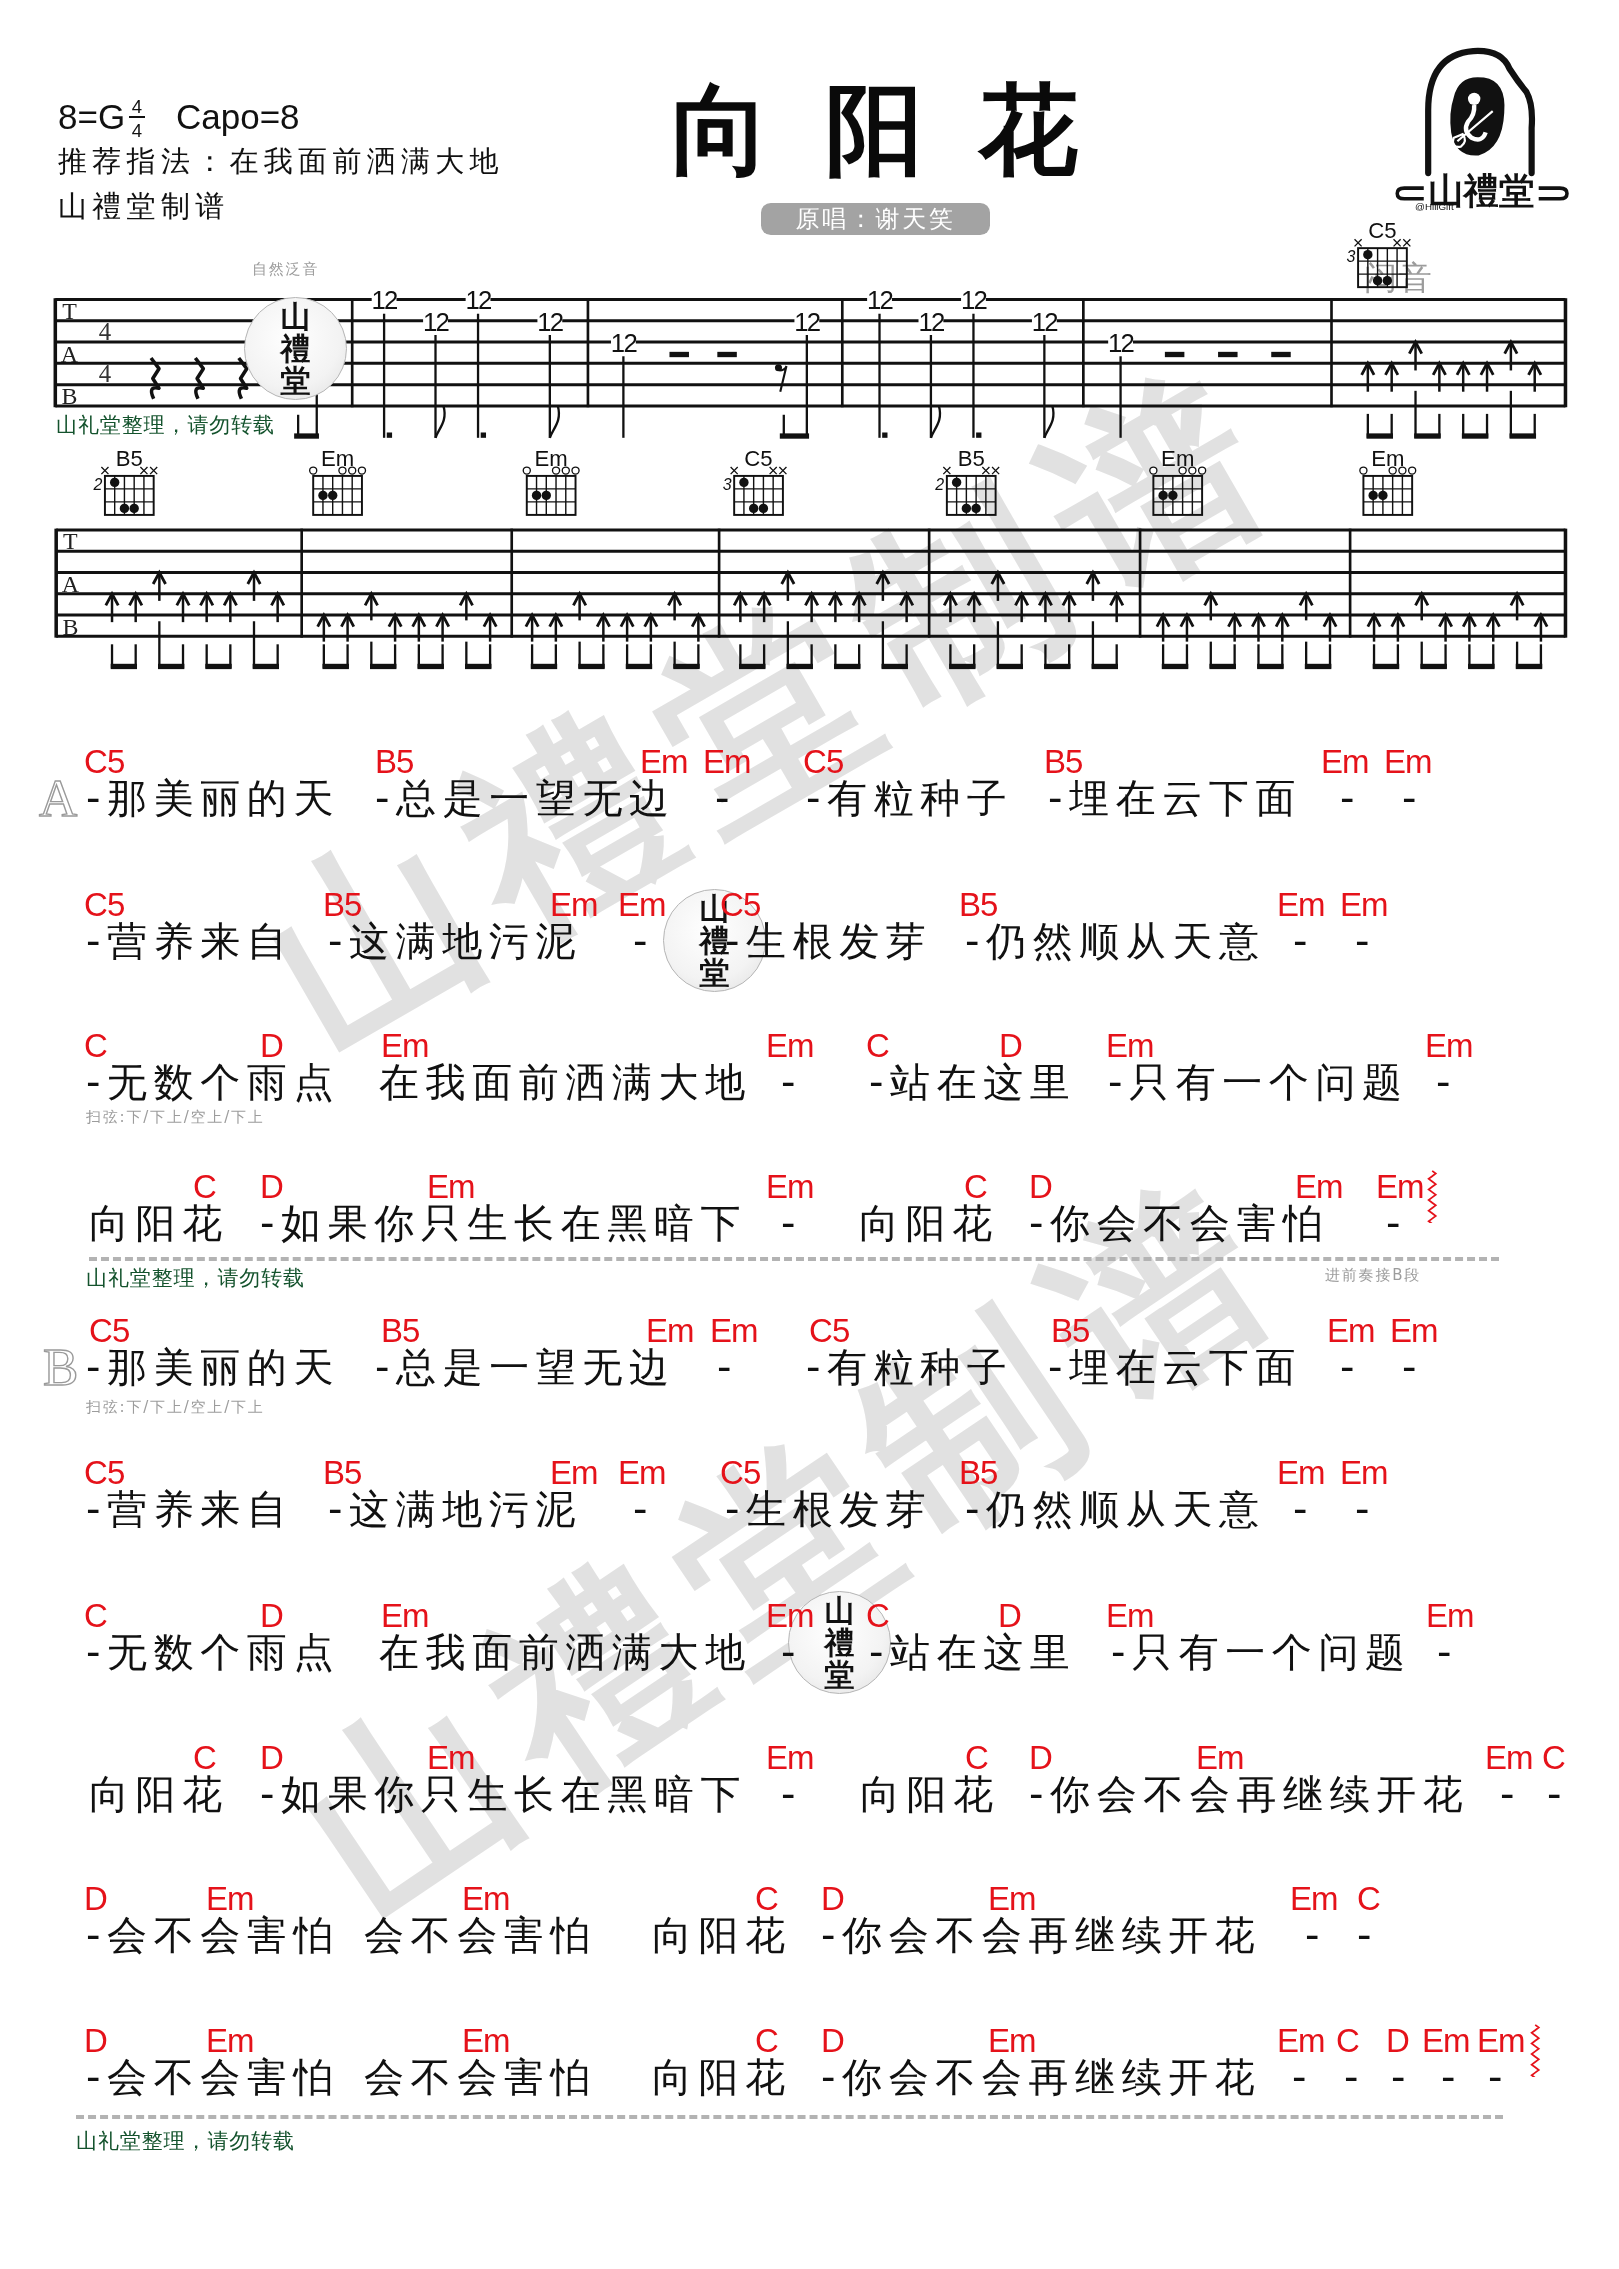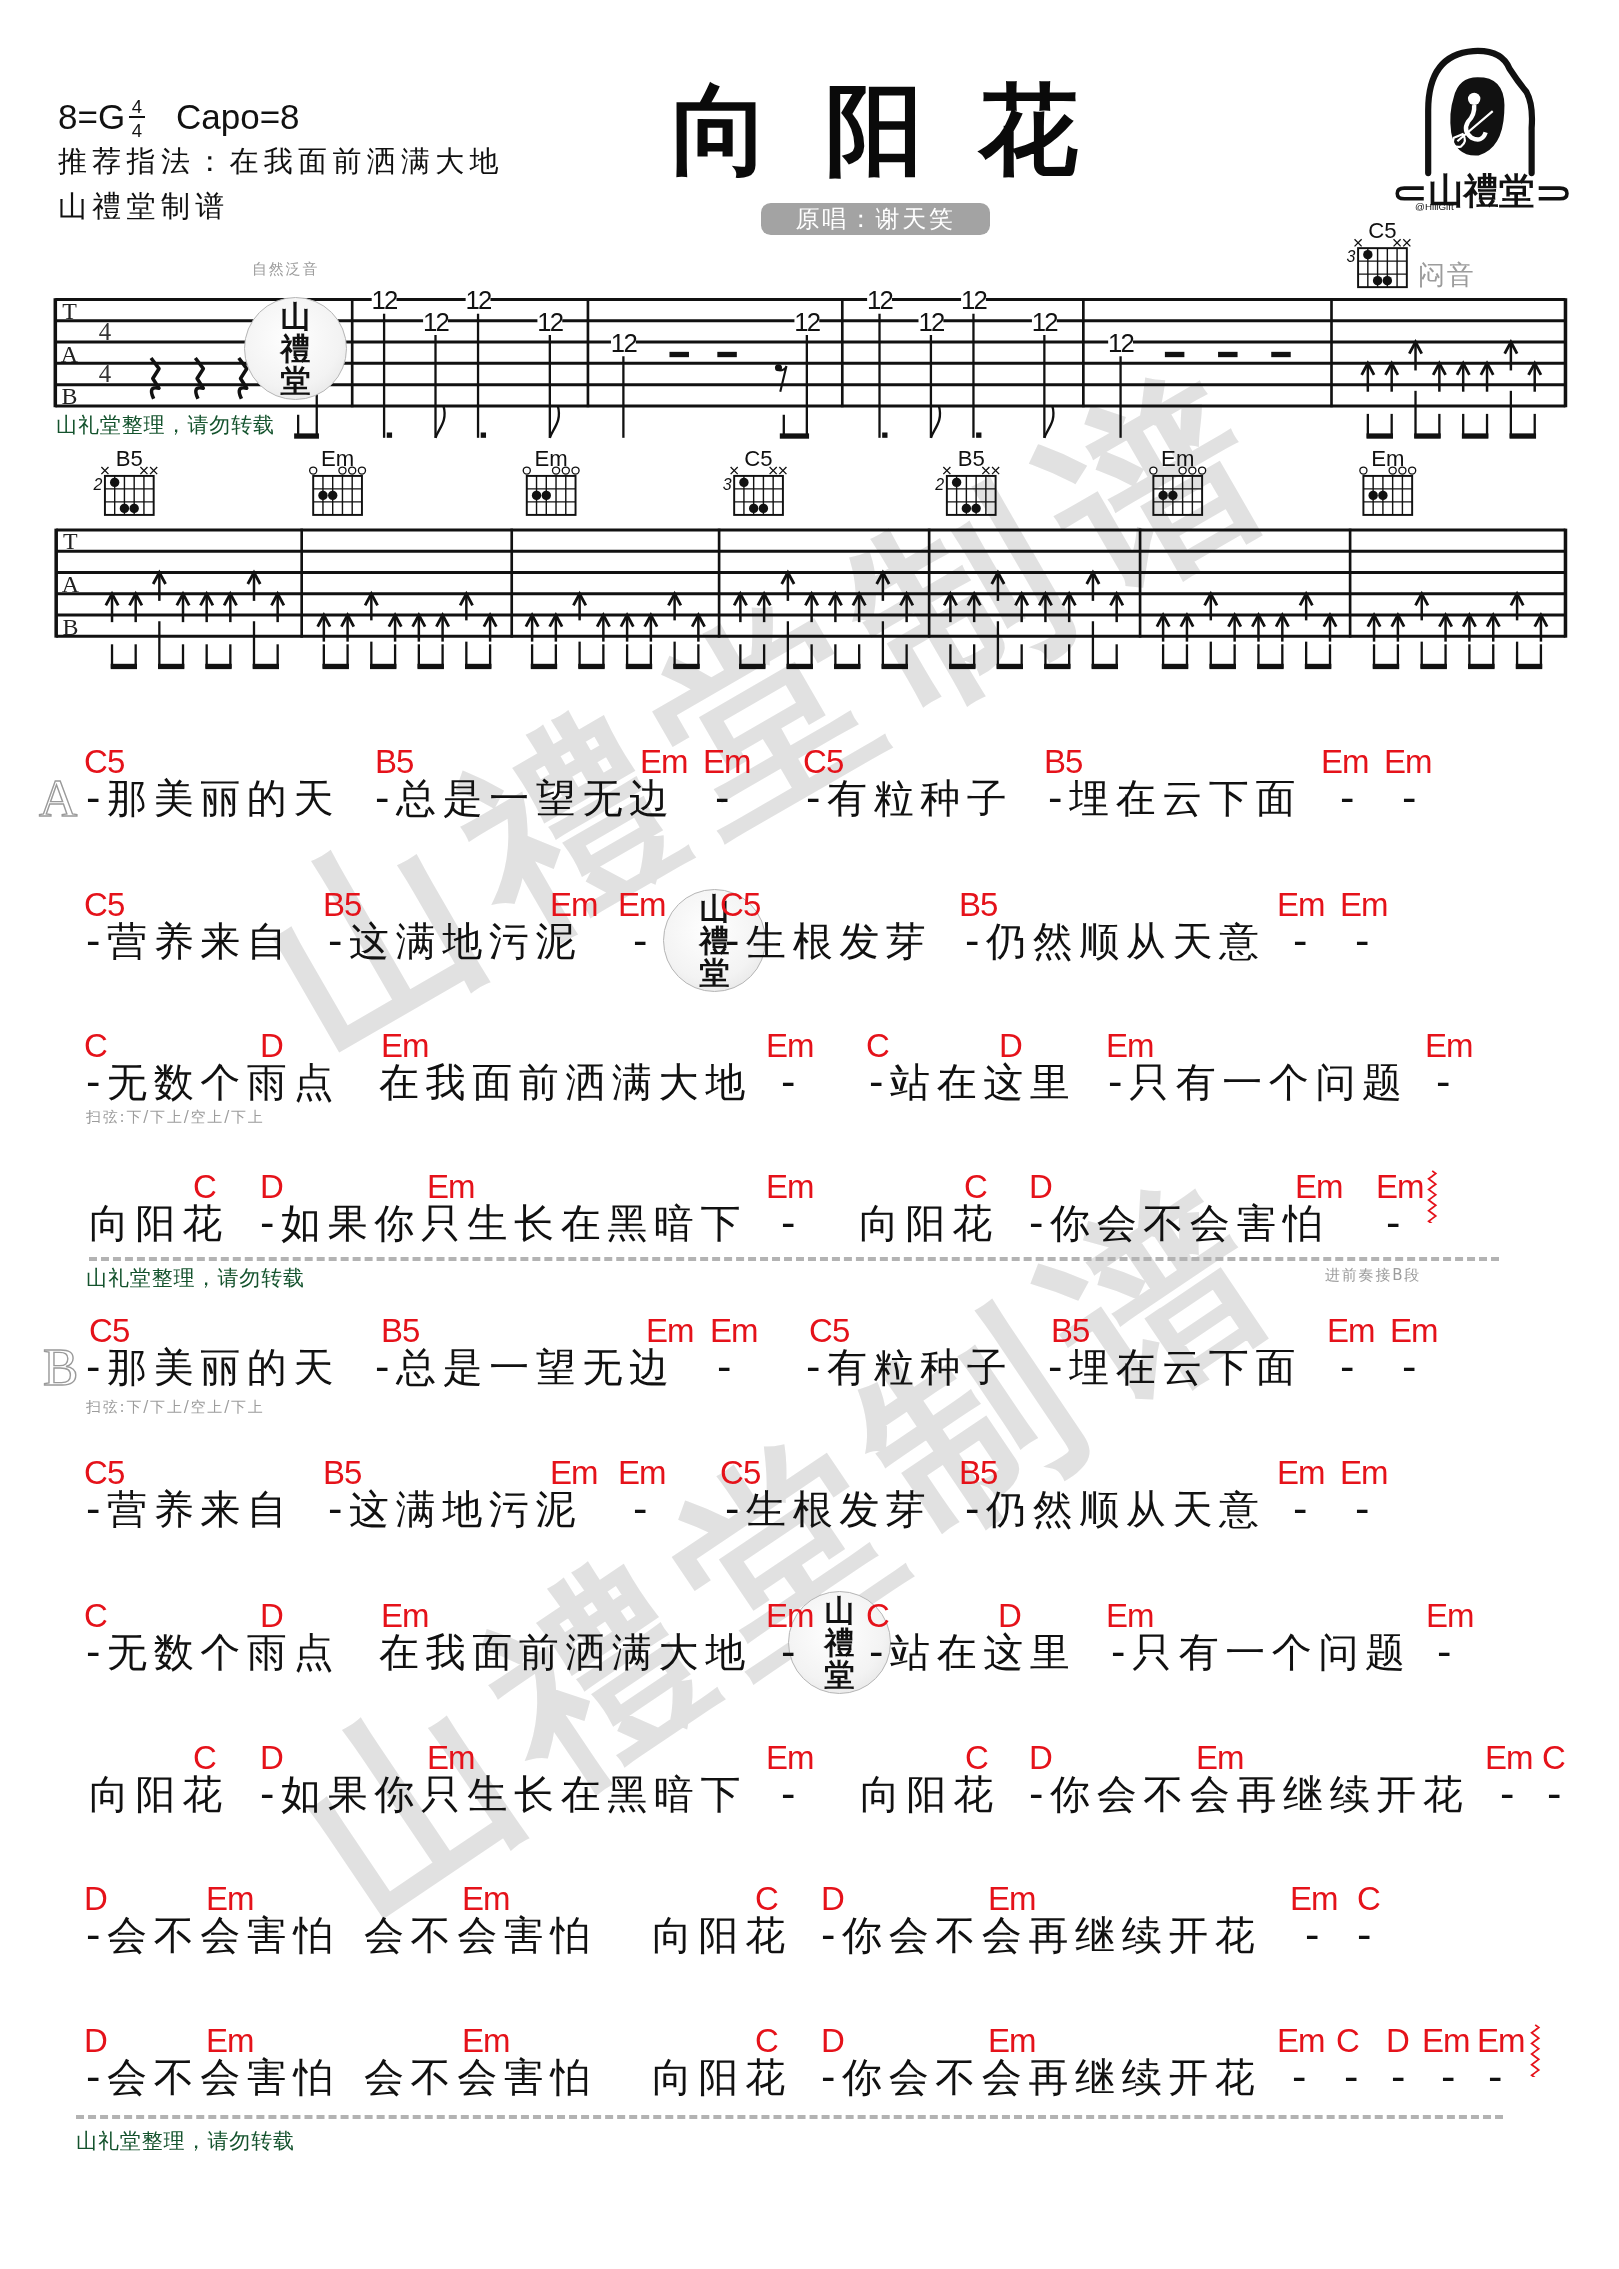--- a/index.html
+++ b/index.html
@@ -71,21 +71,21 @@
     <circle cx="1663" cy="112" r="7" fill="#fff"></circle>
     <path d="M1663,119 Q1664,130 1656,138 Q1650,148 1660,156 Q1672,162 1676,150" fill="none" stroke="#fff" stroke-width="5"></path>
     <path d="M1644,160 L1684,126 M1640,156 Q1636,168 1648,166 Q1656,160 1650,152 Z" fill="none" stroke="#fff" stroke-width="2.5"></path>
     <path d="M1606,213 L1584,213 Q1576,213 1576,219 Q1576,225 1584,225 L1606,225" fill="none" stroke="#111" stroke-width="4"></path>
     <path d="M1736,213 L1760,213 Q1768,213 1768,219 Q1768,225 1760,225 L1736,225" fill="none" stroke="#111" stroke-width="4"></path>
     <text x="1671" y="230" text-anchor="middle" font-family="DejaVu Serif, serif" font-weight="bold" font-size="40" fill="#111">山禮堂</text>
     <text x="1618" y="238" text-anchor="middle" font-family="Liberation Sans, sans-serif" font-size="11" fill="#111">@HillGift</text>
   </svg>
 
   <div class="abs gray-note" style="left:252px; top:262px;">自然泛音</div>
-  <div class="abs gray-note" style="left:1418px; top:261px; font-size:27px;">闷音</div>
+  <div class="abs gray-note" style="left:1364px; top:261px; font-size:33px;">闷音</div>
 
   <svg id="tab-layer" width="1619" height="709" viewBox="0 0 1826 800">
       <g>
         <text x="1559.5" y="269" text-anchor="middle" font-size="25" font-family="Liberation Sans, sans-serif" fill="#111111">C5</text>
         <rect x="1532" y="280" width="55" height="44" fill="none" stroke="#111111" stroke-width="2.2"></rect>
         <line x1="1543" x2="1543" y1="280" y2="324" stroke="#111111" stroke-width="1.6"></line>
         <line x1="1554" x2="1554" y1="280" y2="324" stroke="#111111" stroke-width="1.6"></line>
         <line x1="1565" x2="1565" y1="280" y2="324" stroke="#111111" stroke-width="1.6"></line>
         <line x1="1576" x2="1576" y1="280" y2="324" stroke="#111111" stroke-width="1.6"></line>
         <line x1="1532" x2="1587" y1="294.6666666666667" y2="294.6666666666667" stroke="#111111" stroke-width="1.6"></line>

